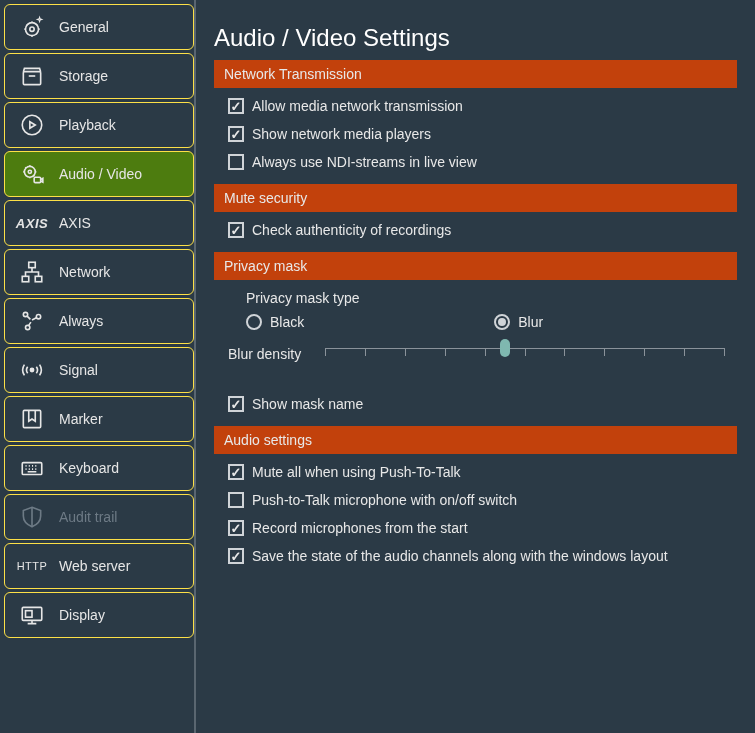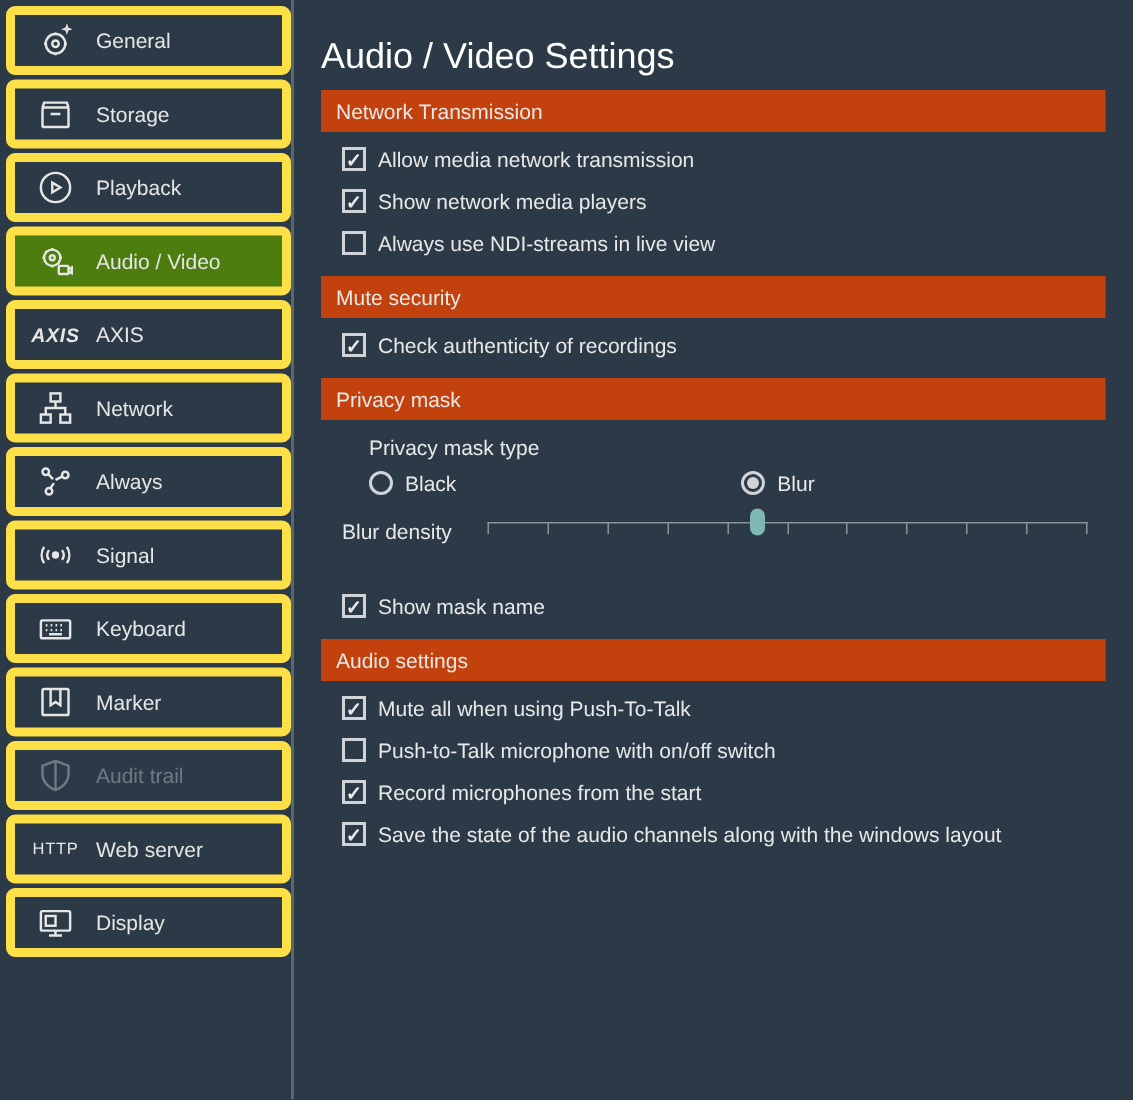--- a/index.html
+++ b/index.html
@@ -23,21 +23,21 @@
   padding: 4px 0 4px 4px;
   display: flex;
   flex-direction: column;
   gap: 3px;
 }
 .sidebar-item {
   display: flex;
   align-items: center;
   gap: 12px;
   height: 46px;
-  border: 6px solid #fde047;
+  border: 1px solid #fde047;
   border-radius: 6px;
   padding: 0 12px;
   cursor: pointer;
   background: #2b3a46;
   color: #e6e6e6;
   font-size: 14px;
 }
 .sidebar-item.active {
   background: #4d7c0f;
 }
@@ -293,35 +293,35 @@
             <circle cx="12" cy="12" r="1.5" fill="#e6e6e6"></circle>
             <path d="M8 9a5 5 0 000 6M16 9a5 5 0 010 6M5 7a9 9 0 000 10M19 7a9 9 0 010 10"></path>
           </svg>
       </span>
       <span>Signal</span>
     </div>
 
     <div class="sidebar-item">
       <span class="sidebar-icon">
         <svg viewBox="0 0 24 24" width="26" height="26">
+            <rect x="4" y="4" width="16" height="16" rx="1"></rect>
+            <path d="M9 4v10l3-2 3 2V4"></path>
+          </svg>
+      </span>
+      <span>Marker</span>
+    </div>
+
+    <div class="sidebar-item">
+      <span class="sidebar-icon">
+        <svg viewBox="0 0 24 24" width="26" height="26">
             <rect x="3" y="7" width="18" height="11" rx="1"></rect>
             <path d="M6 10h1M9 10h1M12 10h1M15 10h1M18 10h0M6 13h1M9 13h1M12 13h1M15 13h1M8 15.5h8"></path>
           </svg>
       </span>
       <span>Keyboard</span>
-    </div>
-
-    <div class="sidebar-item">
-      <span class="sidebar-icon">
-        <svg viewBox="0 0 24 24" width="26" height="26">
-            <rect x="4" y="4" width="16" height="16" rx="1"></rect>
-            <path d="M9 4v10l3-2 3 2V4"></path>
-          </svg>
-      </span>
-      <span>Marker</span>
     </div>
 
     <div class="sidebar-item disabled">
       <span class="sidebar-icon">
         <svg viewBox="0 0 24 24" width="26" height="26">
             <path d="M12 3l8 3v5c0 5-3.5 8-8 10-4.5-2-8-5-8-10V6l8-3z"></path>
             <path d="M12 3v18"></path>
           </svg>
       </span>
       <span>Audit trail</span>

